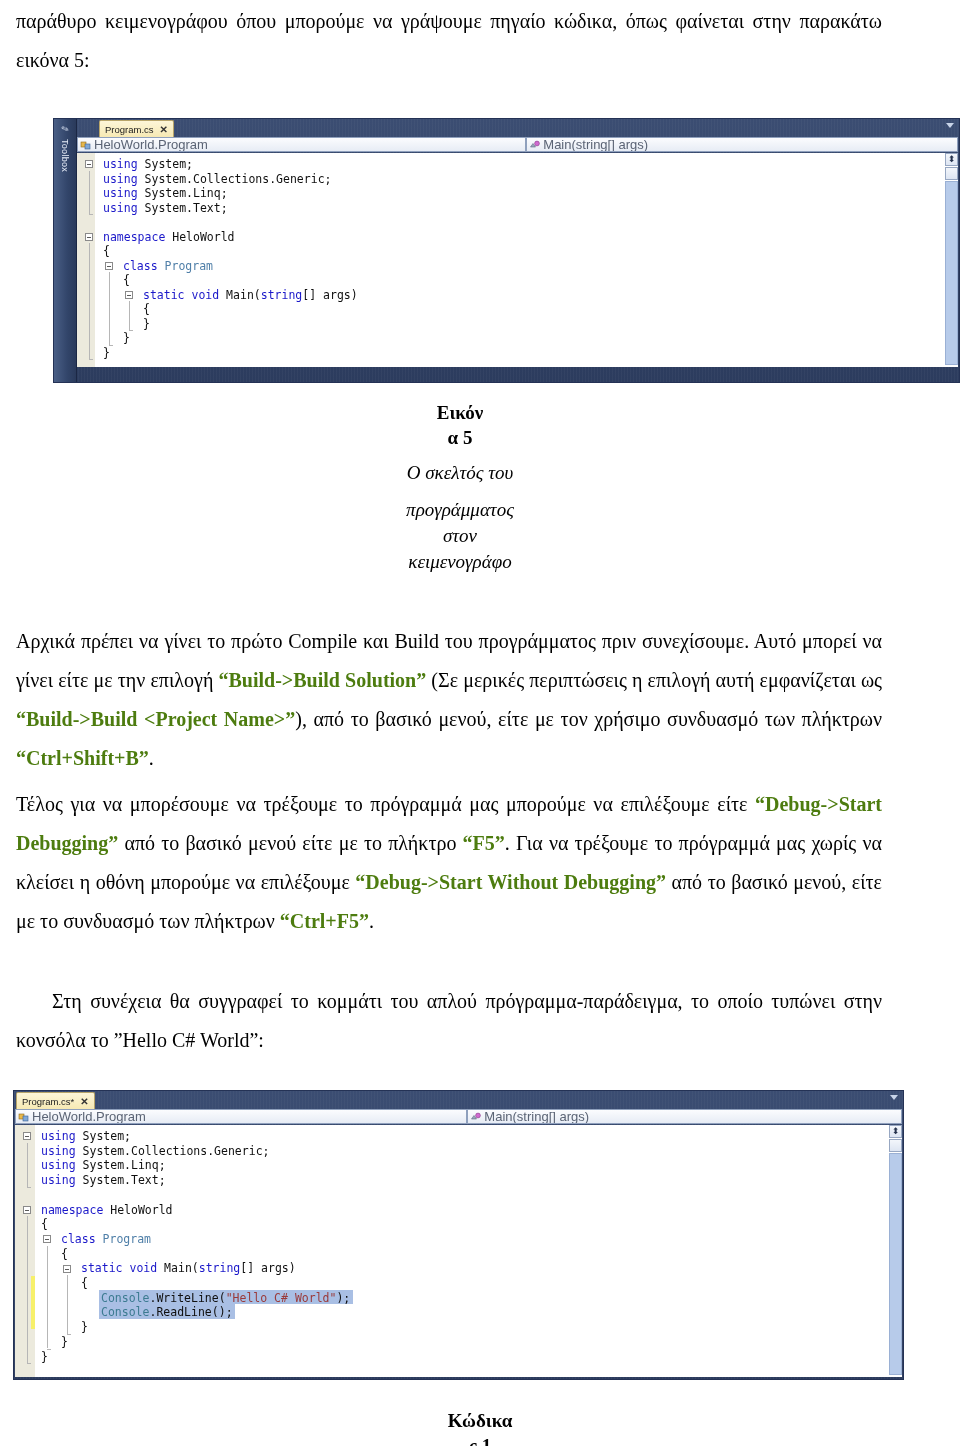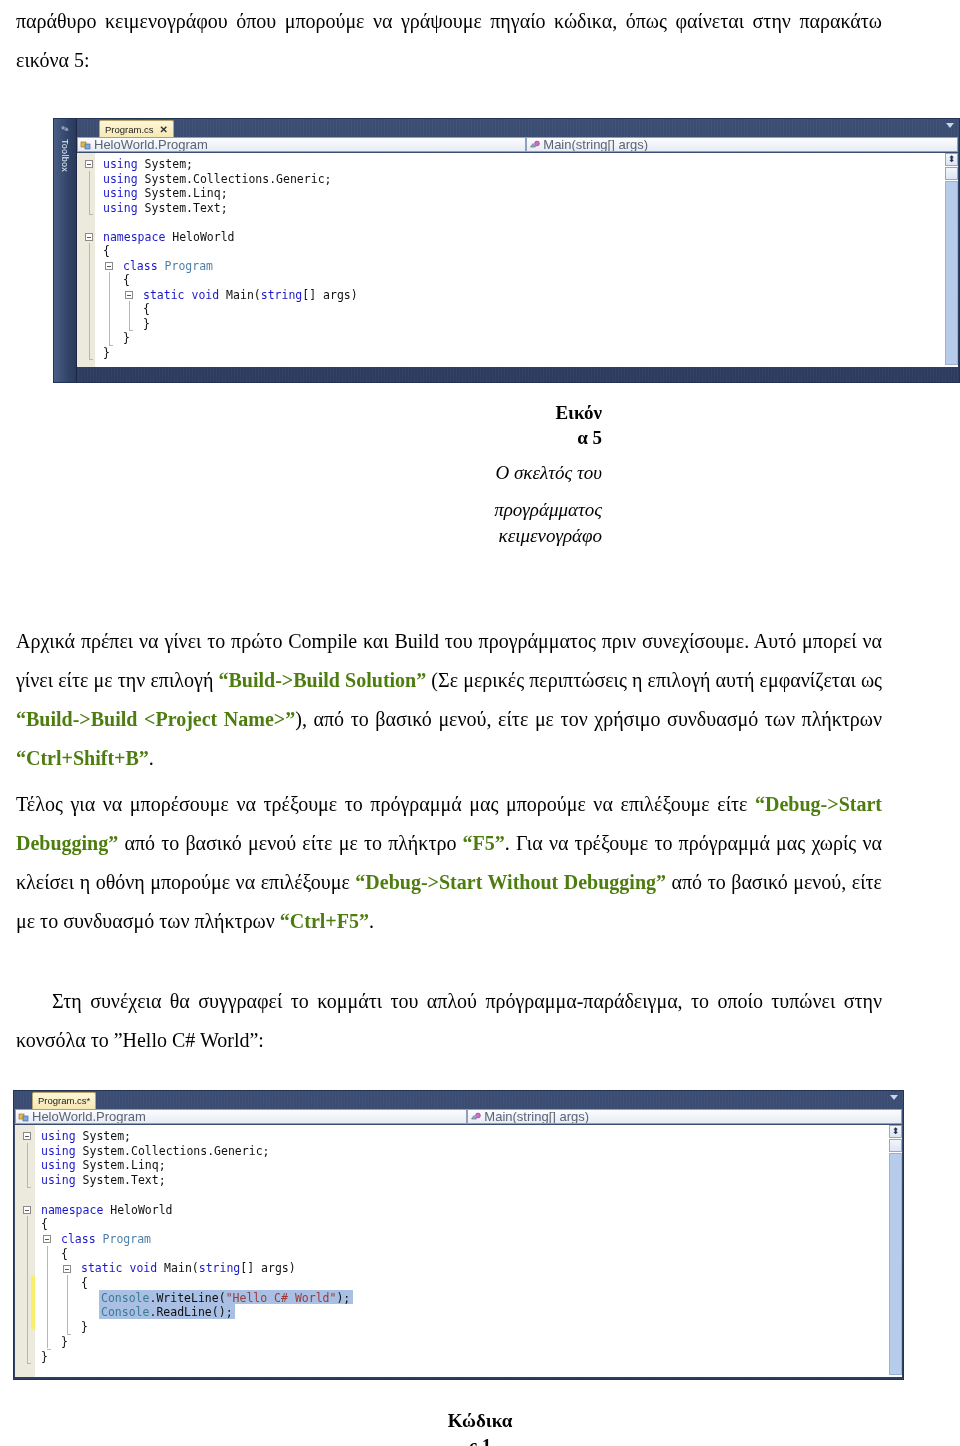--- a/index.html
+++ b/index.html
@@ -337,25 +337,26 @@
     <div class="vs-gutter" style="width:18px;"></div>
     <div class="code-area" id="fig1-lines"><div class="fold-box" style="left: 8px; top: 7.25px;"></div><div class="guide" style="left: 12px; top: 17.5px; height: 43.5px;"></div><div class="guide-foot" style="left: 12px; top: 61px; width: 4px;"></div><div class="fold-box" style="left: 8px; top: 79.75px;"></div><div class="guide" style="left: 12px; top: 90px; height: 116px;"></div><div class="guide-foot" style="left: 12px; top: 206px; width: 4px;"></div><div class="fold-box" style="left: 28px; top: 108.75px;"></div><div class="guide" style="left: 32px; top: 119px; height: 72.5px;"></div><div class="guide-foot" style="left: 32px; top: 191.5px; width: 4px;"></div><div class="fold-box" style="left: 48px; top: 137.75px;"></div><div class="guide" style="left: 52px; top: 148px; height: 29px;"></div><div class="guide-foot" style="left: 52px; top: 177px; width: 4px;"></div><div class="code-line" style="left: 26px; top: 4px; font-size: 11.5px; line-height: 14.5px;"><span class="kw">using</span><span class="pln"> System;</span></div><div class="code-line" style="left: 26px; top: 18.5px; font-size: 11.5px; line-height: 14.5px;"><span class="kw">using</span><span class="pln"> System.Collections.Generic;</span></div><div class="code-line" style="left: 26px; top: 33px; font-size: 11.5px; line-height: 14.5px;"><span class="kw">using</span><span class="pln"> System.Linq;</span></div><div class="code-line" style="left: 26px; top: 47.5px; font-size: 11.5px; line-height: 14.5px;"><span class="kw">using</span><span class="pln"> System.Text;</span></div><div class="code-line" style="left: 26px; top: 62px; font-size: 11.5px; line-height: 14.5px;"><span class="pln"></span></div><div class="code-line" style="left: 26px; top: 76.5px; font-size: 11.5px; line-height: 14.5px;"><span class="kw">namespace</span><span class="pln"> HeloWorld</span></div><div class="code-line" style="left: 26px; top: 91px; font-size: 11.5px; line-height: 14.5px;"><span class="pln">{</span></div><div class="code-line" style="left: 46px; top: 105.5px; font-size: 11.5px; line-height: 14.5px;"><span class="kw">class</span><span class="pln"> </span><span class="typ">Program</span></div><div class="code-line" style="left: 46px; top: 120px; font-size: 11.5px; line-height: 14.5px;"><span class="pln">{</span></div><div class="code-line" style="left: 66px; top: 134.5px; font-size: 11.5px; line-height: 14.5px;"><span class="kw">static</span><span class="pln"> </span><span class="kw">void</span><span class="pln"> Main(</span><span class="kw">string</span><span class="pln">[] args)</span></div><div class="code-line" style="left: 66px; top: 149px; font-size: 11.5px; line-height: 14.5px;"><span class="pln">{</span></div><div class="code-line" style="left: 66px; top: 163.5px; font-size: 11.5px; line-height: 14.5px;"><span class="pln">}</span></div><div class="code-line" style="left: 46px; top: 178px; font-size: 11.5px; line-height: 14.5px;"><span class="pln">}</span></div><div class="code-line" style="left: 26px; top: 192.5px; font-size: 11.5px; line-height: 14.5px;"><span class="pln">}</span></div></div>
     <div class="vs-scroll">
       <div class="scroll-split">⬍</div>
       <div class="scroll-up" style="top:14px;"></div>
       <div class="scroll-thumb" style="top:28px; bottom:2px;"></div>
     </div>
   </div>
 </div>
 
-<div class="caption-block" style="left:382px; top:400px;text-align:right;">
+<div class="caption-block" style="left:350px; top:400px;">
   <div class="cap-title">Εικόν</div>
   <div class="cap-title">α 5</div>
   <div class="cap-body">Ο σκελτός του</div>
   <div class="cap-body" style="margin-top:11px">προγράμματος</div>
+  <div class="cap-body" style="margin-top:0">στον</div>
   <div class="cap-body" style="margin-top:0">κειμενογράφο</div>
 </div>
 
 <div style="position:absolute; left:16px; top:622px; width:866px;">
   <p class="doc-para">
     <span>Αρχικά πρέπει να γίνει το πρώτο </span><span class="b">Compile</span><span> και </span><span class="b">Build</span><span> του προγράμματος πριν συνεχίσουμε. Αυτό μπορεί να γίνει είτε με την επιλογή </span><span class="blue">“Build-&gt;Build Solution”</span><span> (Σε μερικές περιπτώσεις η επιλογή αυτή εμφανίζεται ως </span><span class="blue">“Build-&gt;Build &lt;Project Name&gt;”</span><span>), από το βασικό μενού, είτε με τον χρήσιμο συνδυασμό των πλήκτρων </span><span class="blue">“Ctrl+Shift+B”</span><span>.</span>
   </p>
 </div>
 
 <div style="position:absolute; left:16px; top:785px; width:866px;">
@@ -365,21 +366,21 @@
 </div>
 
 <div style="position:absolute; left:16px; top:982px; width:866px;">
   <p class="doc-para" style="text-indent:36px;">Στη συνέχεια θα συγγραφεί το κομμάτι του απλού πρόγραμμα-παράδειγμα, το οποίο τυπώνει στην κονσόλα το ”Hello C# World”:</p>
 </div>
 
 <div class="vs-window" id="fig2" style="left:13px; top:1090px; width:891px; height:290px; border:1px solid #243255;">
   <div class="vs-chrome"></div>
 
   <div class="vs-tabstrip">
-    <div class="vs-tab" style="left:18px;flex-direction:column;">
+    <div class="vs-tab" style="left:2px;">
       <span>Program.cs*</span>
       <span class="vs-tab-close">✕</span>
     </div>
     <div class="tabstrip-chevron"></div>
   </div>
 
   <div class="vs-navbar" style="top:18px; left:1px; right:1px;">
     <div class="vs-combo" style="width:51%;">
       <span class="combo-icon">
         <svg width="12" height="11" viewBox="0 0 12 11" aria-hidden="true">

